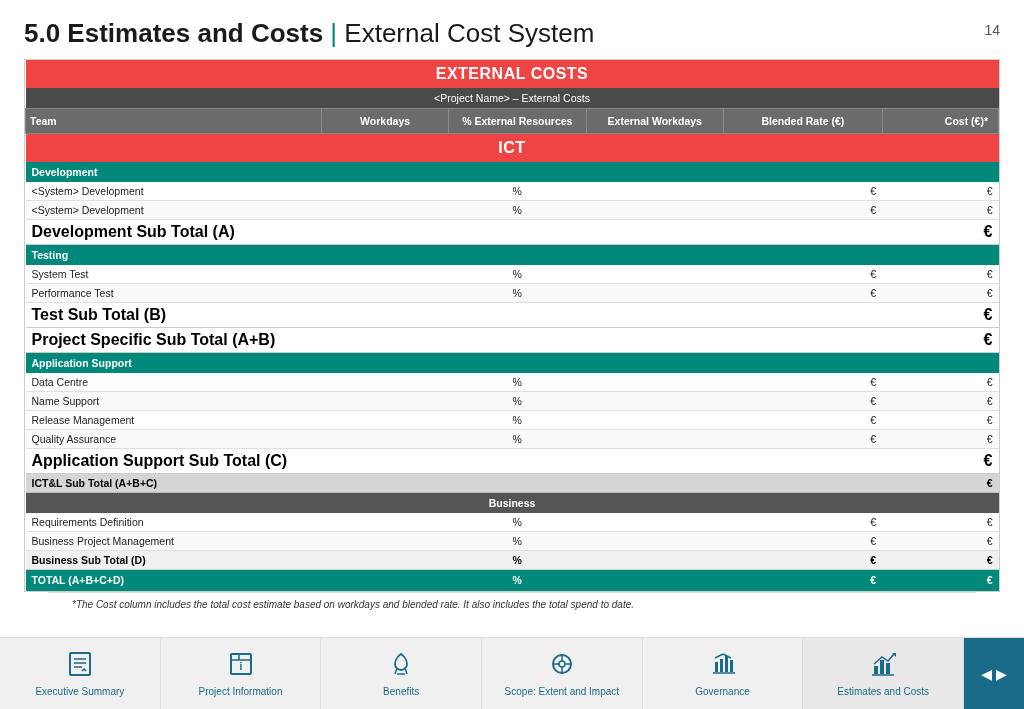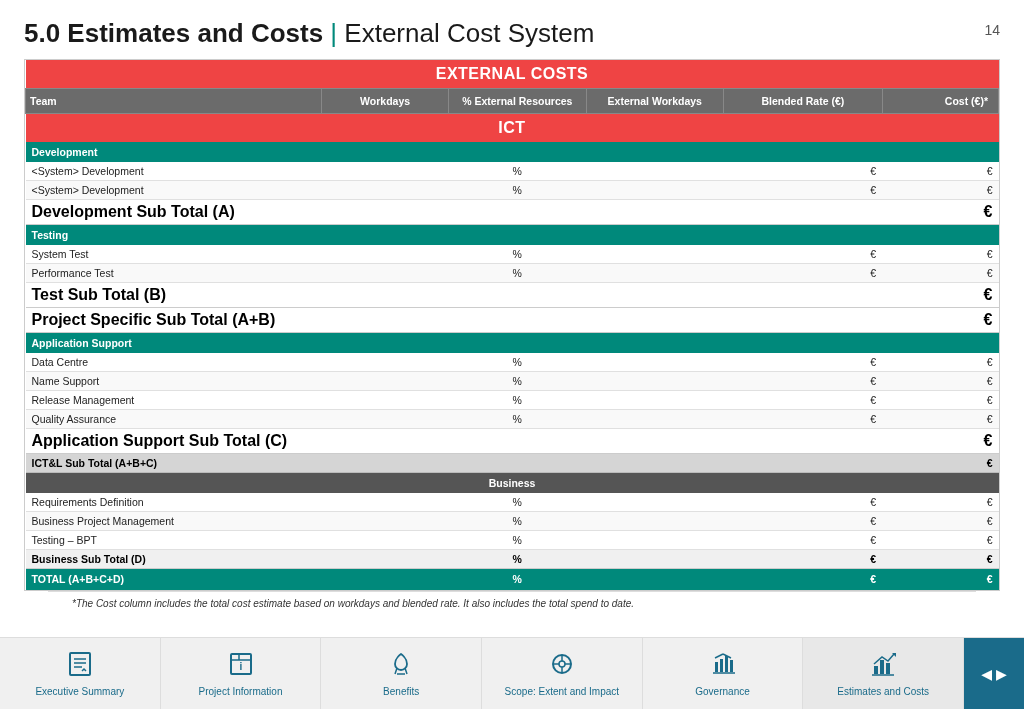--- a/index.html
+++ b/index.html
@@ -101,20 +101,23 @@
           <col style="width:13%">
           <col style="width:13%">
           <col style="width:14%">
           <col style="width:11%">
         </colgroup>
 
         <tbody>
             <tr class="row-header-top">
           <td colspan="6">EXTERNAL COSTS</td>
         </tr>
+        <tr class="row-subheader">
+          <td colspan="6">&lt;Project Name&gt; – External Costs</td>
+        </tr>
 
         <tr class="row-col-headers">
           <td class="col-team">Team</td>
           <td class="col-workdays">Workdays</td>
           <td class="col-pct">% External Resources</td>
           <td class="col-external">External Workdays</td>
           <td class="col-blended">Blended Rate (€)</td>
           <td class="col-cost">Cost (€)*</td>
         </tr>
 
@@ -232,28 +235,20 @@
           <td class="euro-right">€</td>
         </tr>
         <tr class="row-data-alt">
           <td>Business Project Management</td>
           <td class="pct-center"></td>
           <td class="pct-center">%</td>
           <td class="pct-center"></td>
           <td class="euro-right">€</td>
           <td class="euro-right">€</td>
         </tr>
-        <tr class="row-data">
-          <td>Testing – BPT</td>
-          <td class="pct-center"></td>
-          <td class="pct-center">%</td>
-          <td class="pct-center"></td>
-          <td class="euro-right">€</td>
-          <td class="euro-right">€</td>
-        </tr>
 
         <tr class="row-subtotal-d">
           <td>Business Sub Total (D)</td>
           <td class="pct-center"></td>
           <td class="pct-center">%</td>
           <td class="pct-center"></td>
           <td class="euro-right">€</td>
           <td class="euro-right">€</td>
         </tr>
 

